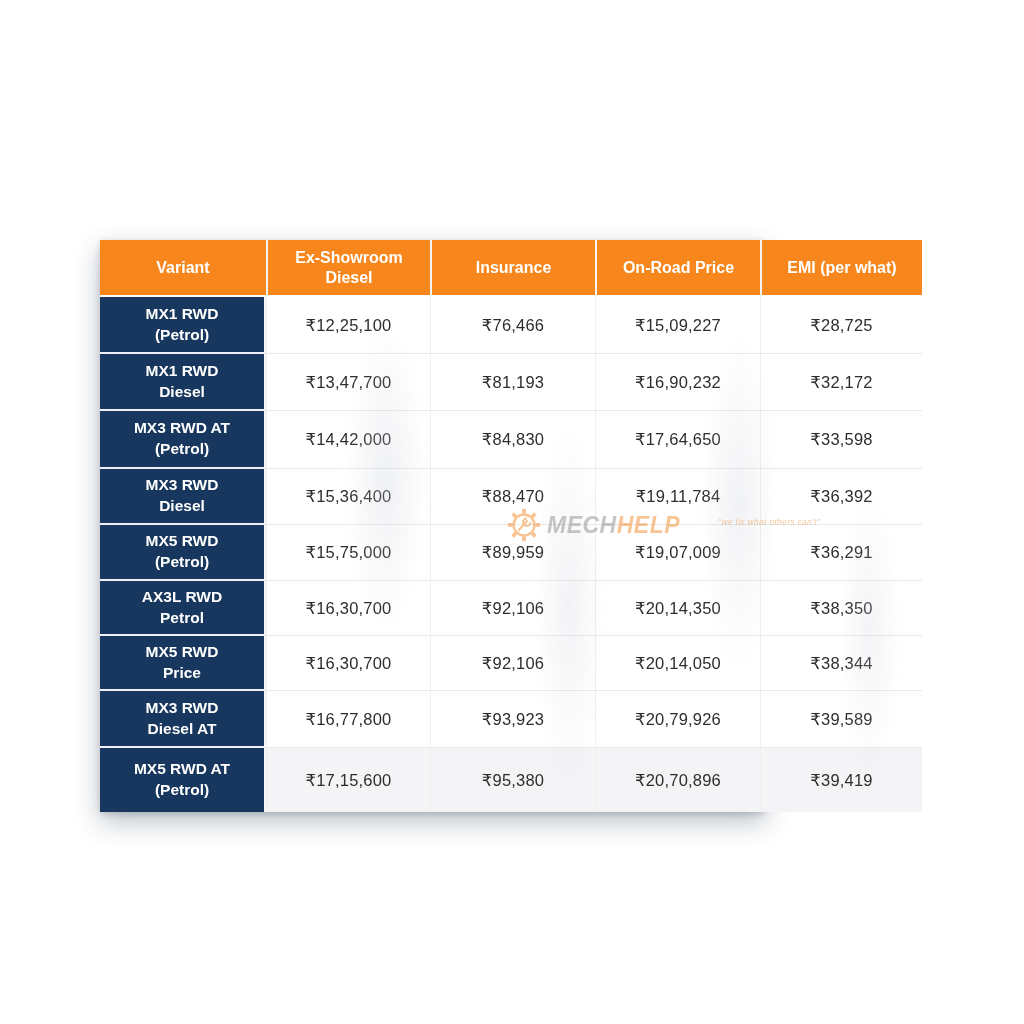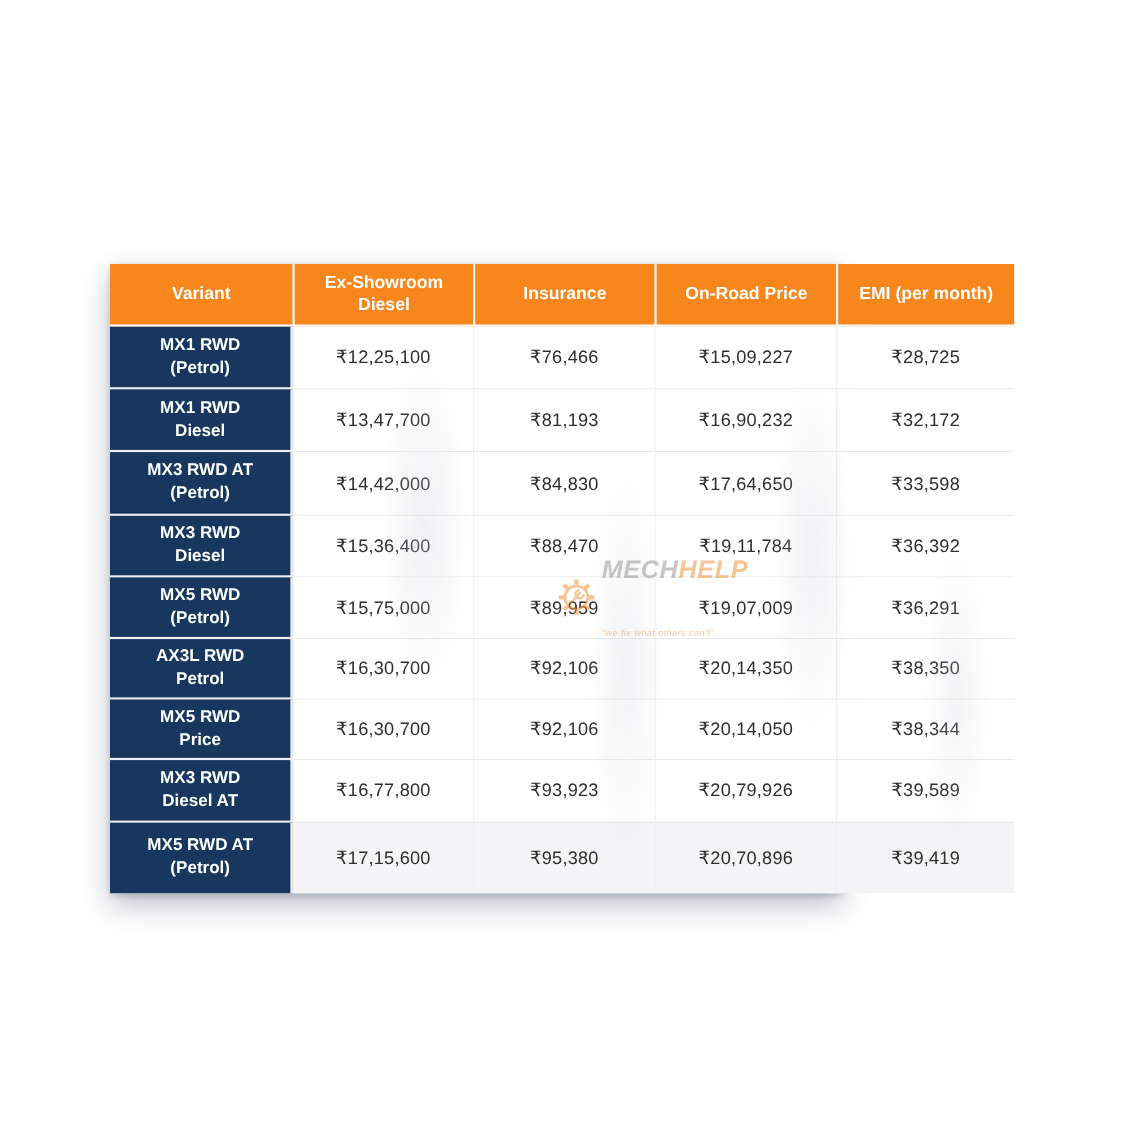--- a/index.html
+++ b/index.html
@@ -93,21 +93,21 @@
     position: absolute;
     left: 505px; top: 506px;
     width: 190px;
     display: flex;
     align-items: center;
     z-index: 3;
     pointer-events: none;
     opacity: 0.50;
   }
   .wm-gear { width: 38px; height: 38px; flex: 0 0 38px; margin-right: 4px; }
-  .wm-textblock { display: flex; flex-direction: column; gap: 38px; }
+  .wm-textblock { display: flex; flex-direction: row; gap: 38px; }
   .wm-brand {
     font-style: italic;
     font-weight: bold;
     font-size: 23px;
     letter-spacing: 0.5px;
     line-height: 1;
     white-space: nowrap;
   }
   .wm-mech { color: #8f8f93; }
   .wm-help { color: #f08a2b; }
@@ -133,21 +133,21 @@
           <col style="width:165px">
           <col style="width:165px">
           <col style="width:162px">
       </colgroup>
       <tbody>
           <tr class="h57">
         <th class="col-head">Variant</th>
         <th class="col-head">Ex-Showroom Diesel</th>
         <th class="col-head">Insurance</th>
         <th class="col-head">On-Road Price</th>
-        <th class="col-head">EMI (per month)</th>
+        <th class="col-head">EMI (per what)</th>
       </tr>
       <tr class="h57">
         <th class="variant-cell">MX1 RWD (Petrol)</th>
         <td class="price-cell">₹12,25,100</td>
         <td class="price-cell">₹76,466</td>
         <td class="price-cell">₹15,09,227</td>
         <td class="price-cell">₹28,725</td>
       </tr>
       <tr class="h57">
         <th class="variant-cell">MX1 RWD Diesel</th>

